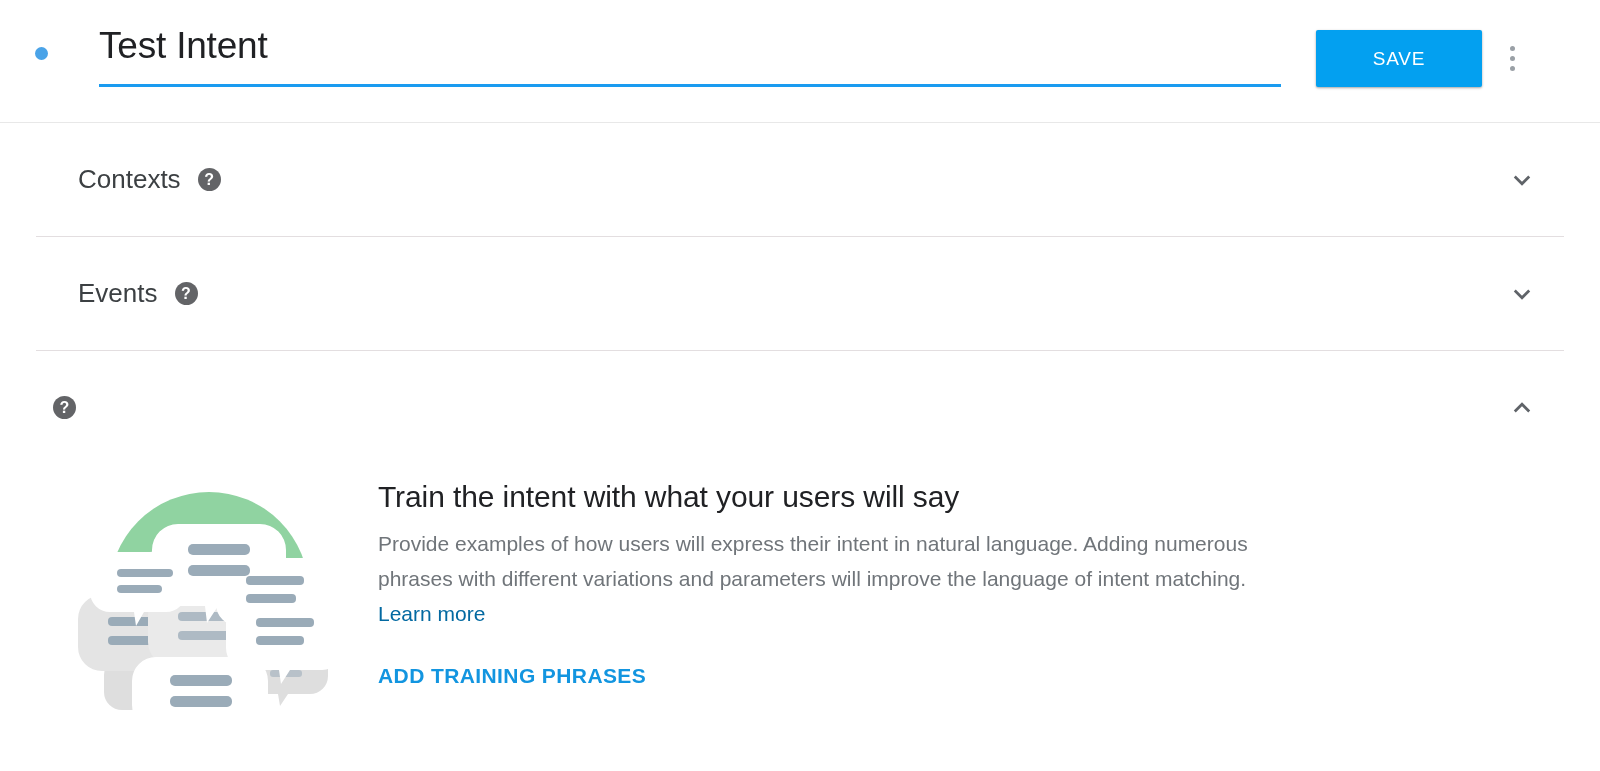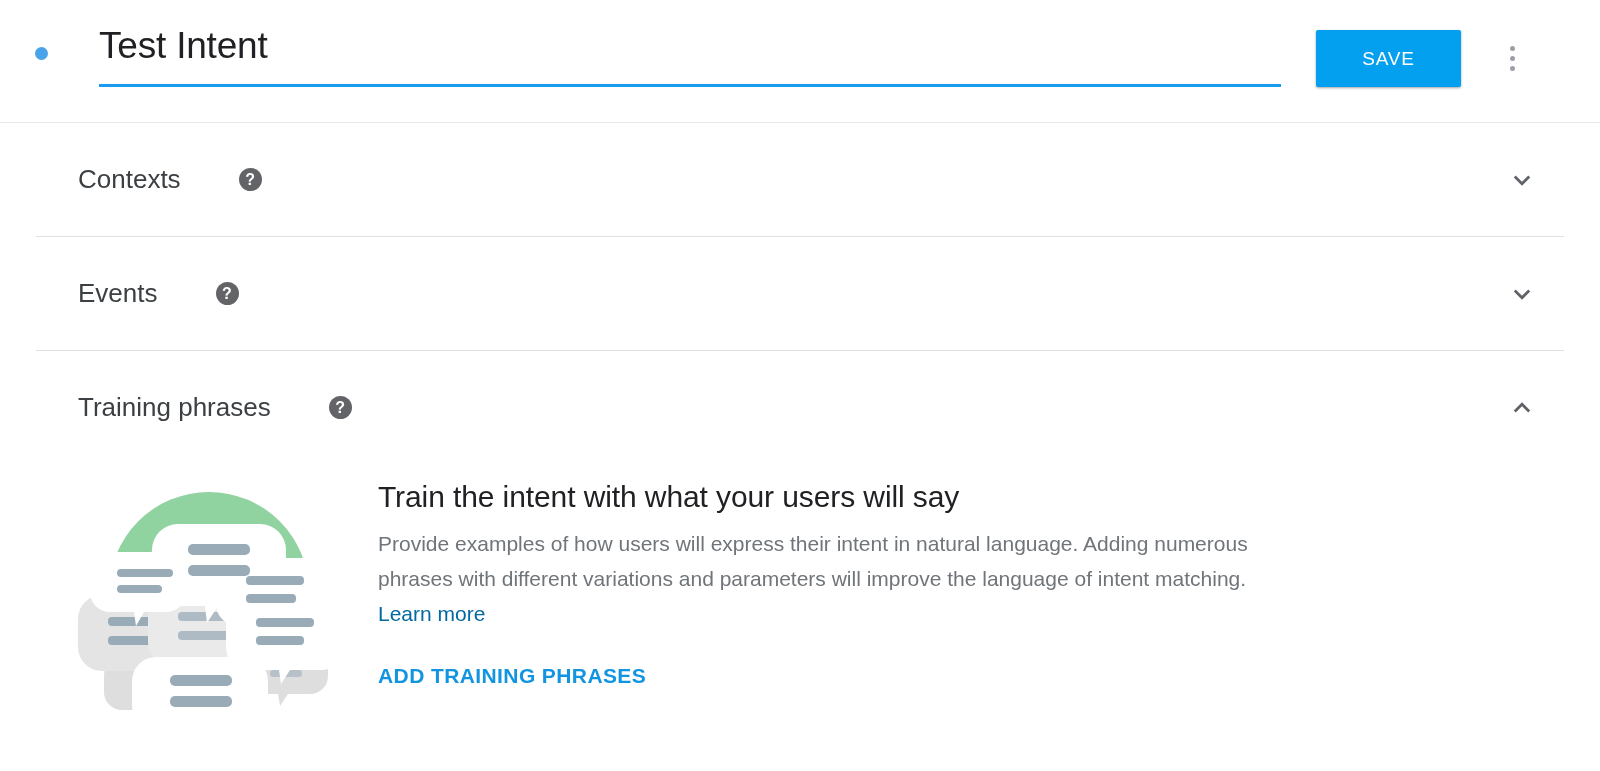--- a/index.html
+++ b/index.html
@@ -60,21 +60,21 @@
     left: 0;
     top: 62px;
     width: 1182px;
     height: 3px;
     background: #1a9bf0;
   }
   .save-button {
     position: absolute;
     left: 1316px;
     top: 30px;
-    width: 145px;
+    width: 166px;
     height: 57px;
     background: #03a0f0;
     color: #ffffff;
     border: none;
     border-radius: 2px;
     font-size: 19px;
     letter-spacing: 0.8px;
     font-family: "Liberation Sans", sans-serif;
     cursor: pointer;
     box-shadow: 0 1px 3px rgba(0,0,0,0.22), 0 1px 2px rgba(0,0,0,0.16);
@@ -105,21 +105,20 @@
     position: relative;
   }
   .section-row {
     position: relative;
     height: 113px;
     margin: 0 36px;
     border-bottom: 1px solid #e3dee0;
     display: flex;
     align-items: center;
     cursor: pointer;
-    gap: 41px;
   }
   .section-row.no-border { border-bottom: none; }
   .section-label {
     font-size: 26px;
     color: #3c4043;
     font-weight: 400;
     padding-left: 42px;
   }
   .help-icon {
     width: 23px;
@@ -236,21 +235,20 @@
     <span class="section-label">Events</span>
     <span class="help-icon">?</span>
     <span class="chevron">
       <svg width="30" height="30" viewBox="0 0 24 24" aria-hidden="true">
         <path d="M7 10l5 5 5-5" fill="none" stroke="#5f6368" stroke-width="2.2" stroke-linecap="square"></path>
       </svg>
     </span>
   </div>
 
   <div class="section-row no-border">
-    <span class="section-label">Training phrases</span>
     <span class="help-icon">?</span>
     <span class="chevron">
       <svg width="30" height="30" viewBox="0 0 24 24" aria-hidden="true">
         <path d="M7 14l5-5 5 5" fill="none" stroke="#5f6368" stroke-width="2.2" stroke-linecap="square"></path>
       </svg>
     </span>
   </div>
 </div>
 
 <div class="tp-body">

